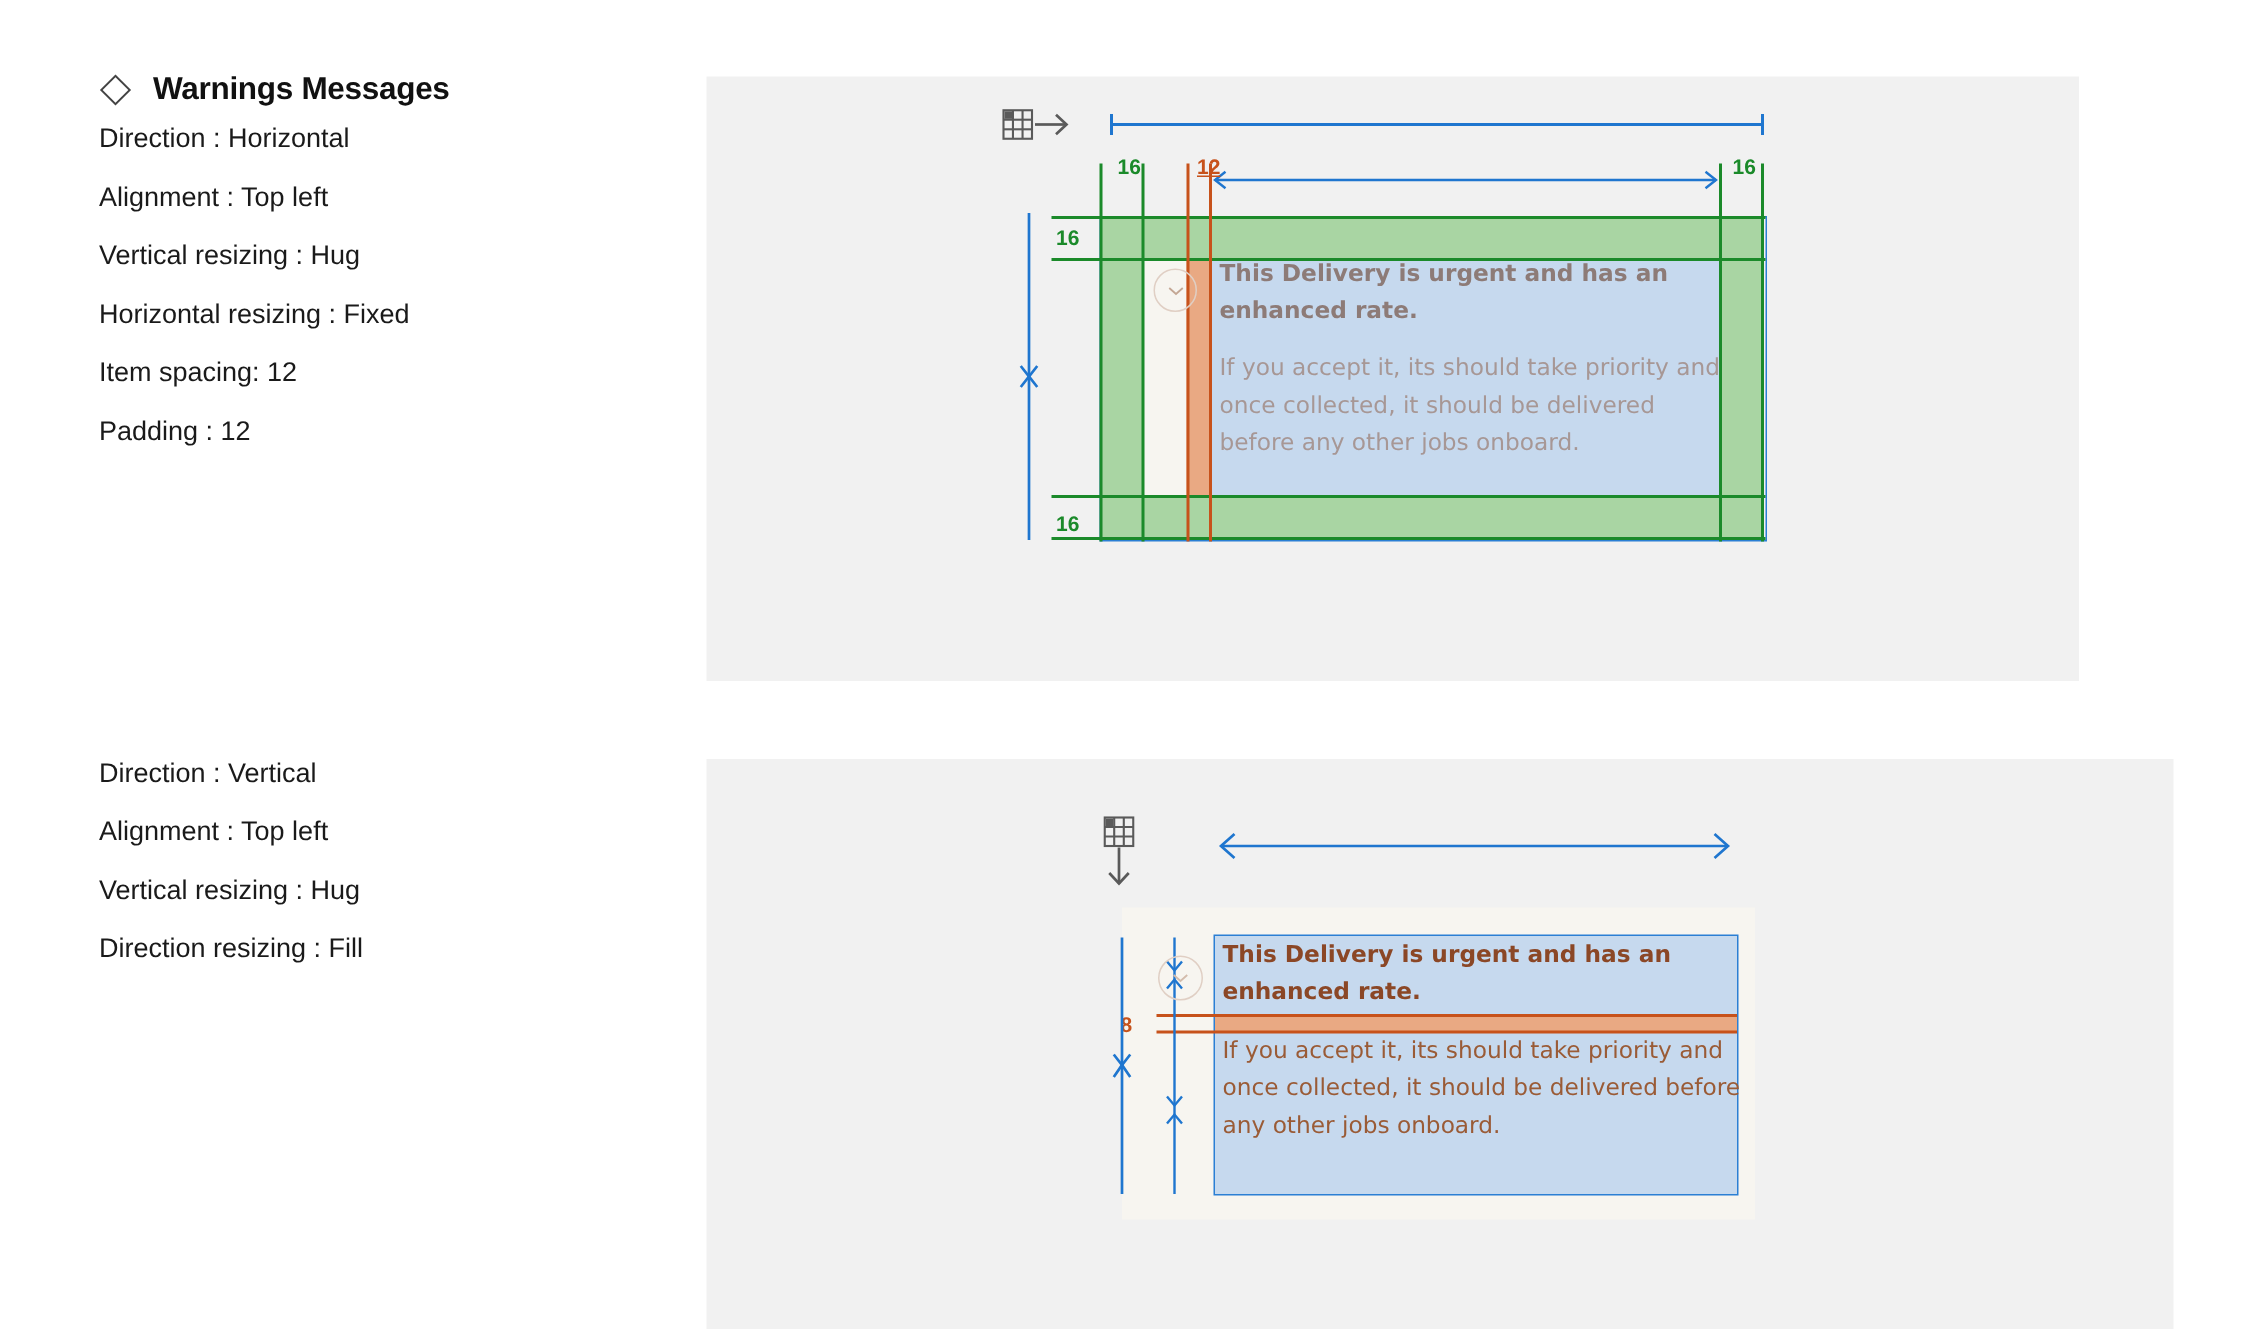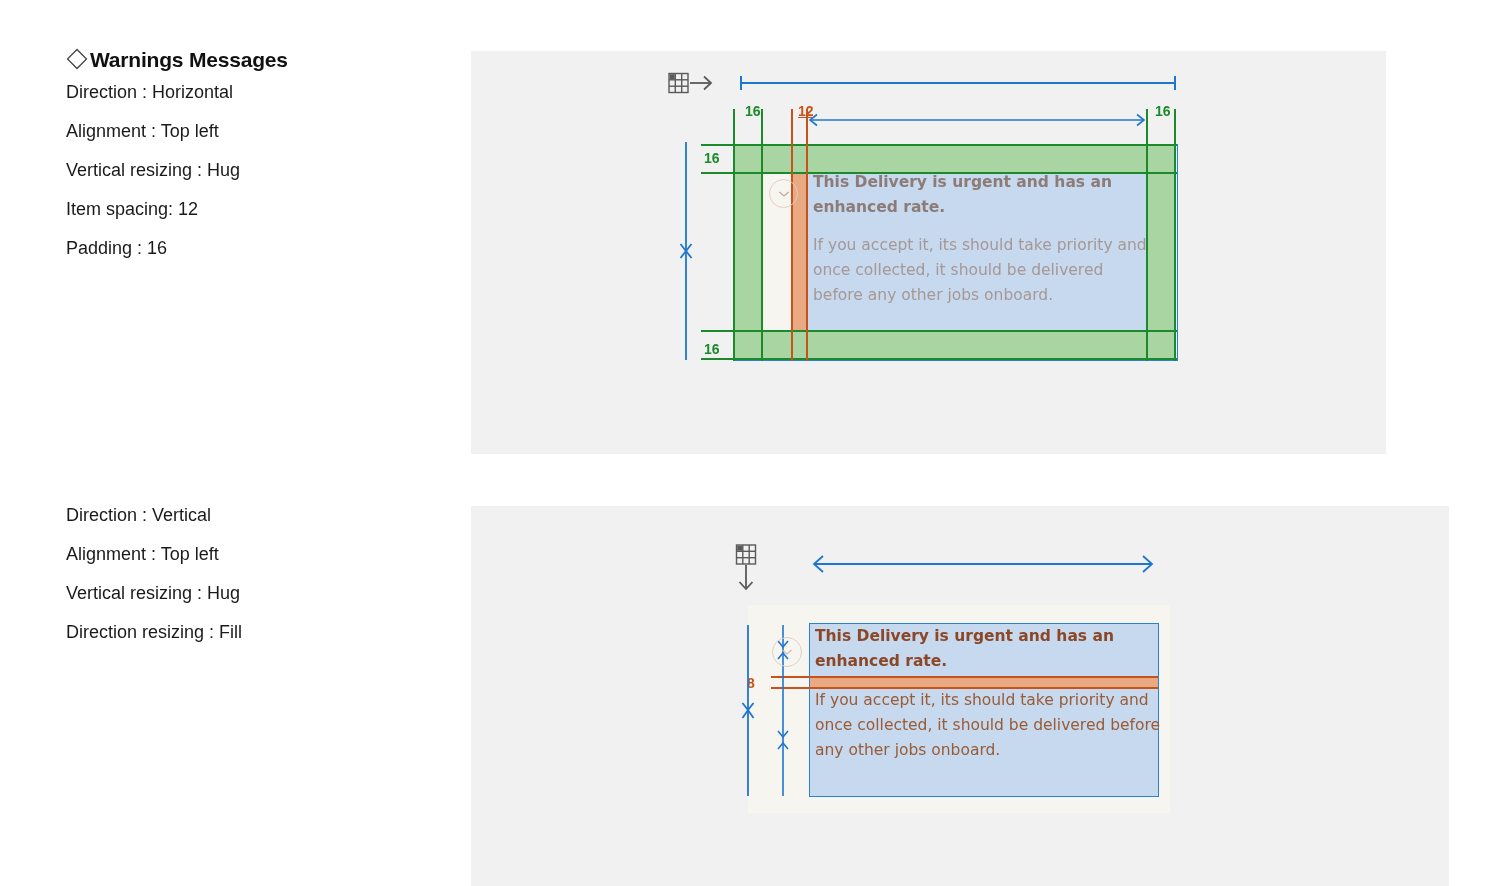--- a/index.html
+++ b/index.html
@@ -10,21 +10,21 @@
     width: 1500px; height: 886px;
     font-family: "Liberation Sans", sans-serif;
     color: #111111;
     position: relative;
     overflow: hidden;
   }
 
   
   .spec { position: absolute; left: 66px; width: 390px; }
   .spec-head {
-    display: flex; gap: 2px;
+    display: flex; align-items: center; gap: 14px;
     margin-bottom: 11px;
   }
   .spec-head-title {
     font-size: 21px; font-weight: bold; color: #111; letter-spacing: -0.2px;
   }
   .spec-row {
     font-size: 18px; color: #1a1a1a; line-height: 1; margin-bottom: 21px;
     white-space: nowrap;
   }
   .icon-diamond, .icon-hash { flex: 0 0 auto; display: block; }
@@ -84,22 +84,23 @@
     <span class="icon-diamond">
       <svg width="22" height="22" viewBox="0 0 22 22">
         <rect x="4.3" y="4.3" width="13.4" height="13.4" transform="rotate(45 11 11)" fill="none" stroke="#444" stroke-width="1.3"></rect>
       </svg>
     </span>
     <span class="spec-head-title">Warnings Messages</span>
   </div>
   <div class="spec-row">Direction : Horizontal</div>
   <div class="spec-row">Alignment :  Top left</div>
   <div class="spec-row">Vertical resizing : Hug</div>
+  <div class="spec-row">Horizontal resizing : Fixed</div>
   <div class="spec-row">Item spacing: 12</div>
-  <div class="spec-row">Padding : 16</div>
+  <div class="spec-row">Padding : 12</div>
 </div>
 
 <div class="panel" style="left:471px; top:51px; width:915px; height:403px;">
 
   <div class="layer" style="left:197px; top:19px;">
     <svg width="46" height="26" viewBox="0 0 46 26">
       <g stroke="#5a5a5a" stroke-width="1.4" fill="none">
         <rect x="1" y="3.5" width="19" height="19"></rect>
         <line x1="1" y1="9.8" x2="20" y2="9.8"></line>
         <line x1="1" y1="16.2" x2="20" y2="16.2"></line>

